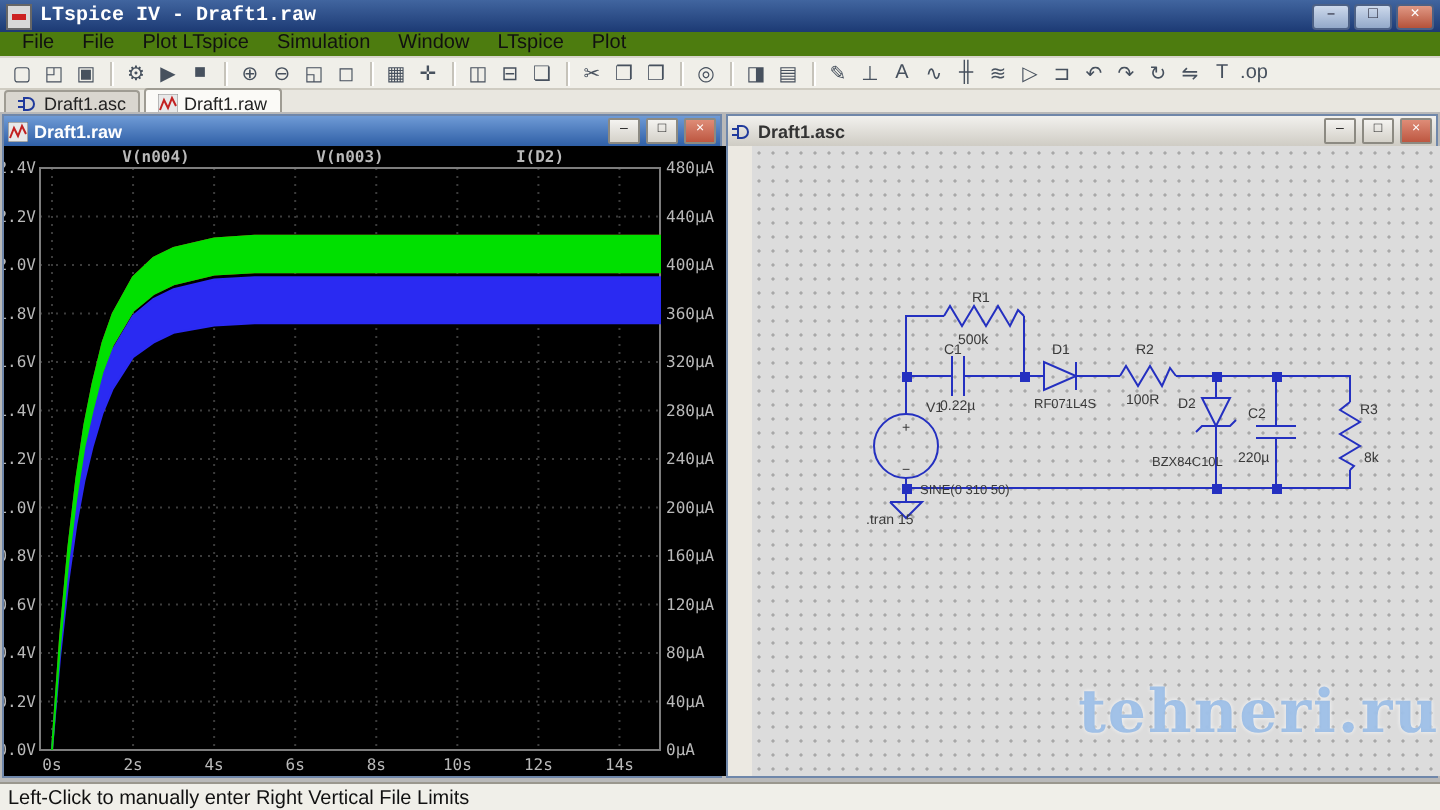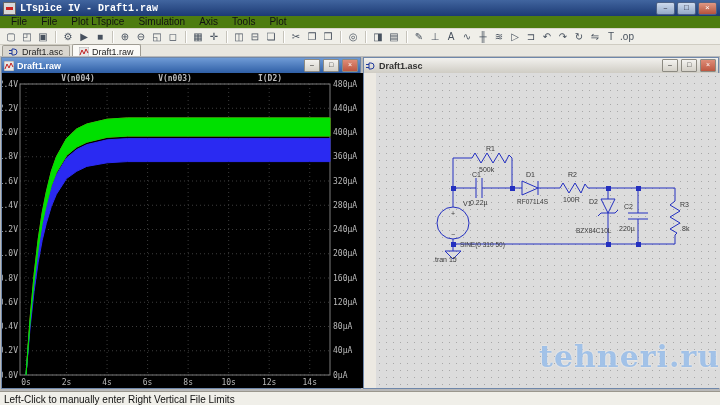--- a/index.html
+++ b/index.html
@@ -71,22 +71,22 @@
     <span class="winbtn close">×</span>
   </span>
 </div>
 
 <div class="menubar">
 
 <span class="menu-item">File</span>
     <span class="menu-item">File</span>
     <span class="menu-item">Plot LTspice</span>
     <span class="menu-item">Simulation</span>
-    <span class="menu-item">Axis</span>
-    <span class="menu-item">Tools</span>
+    <span class="menu-item">Window</span>
+    <span class="menu-item">LTspice</span>
     <span class="menu-item">Plot</span>
   </div>
 
 <div class="toolbar">
 
 <span class="tbtn">▢</span>
     <span class="tbtn">◰</span>
     <span class="tbtn">▣</span>
     <span class="tbtn group-start">⚙</span>
     <span class="tbtn">▶</span>

